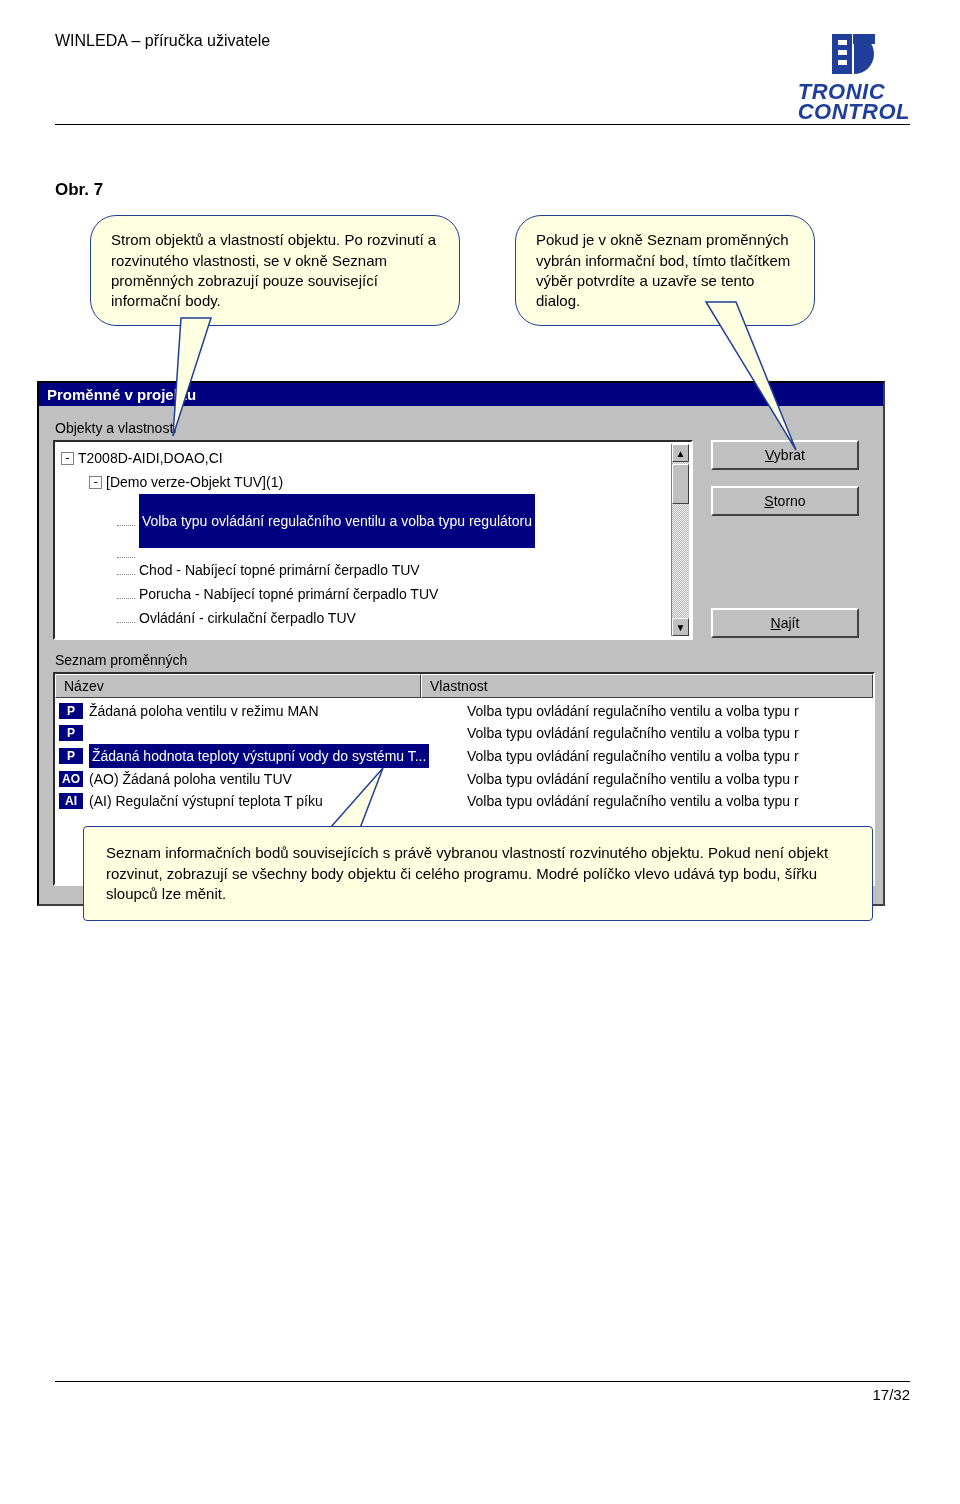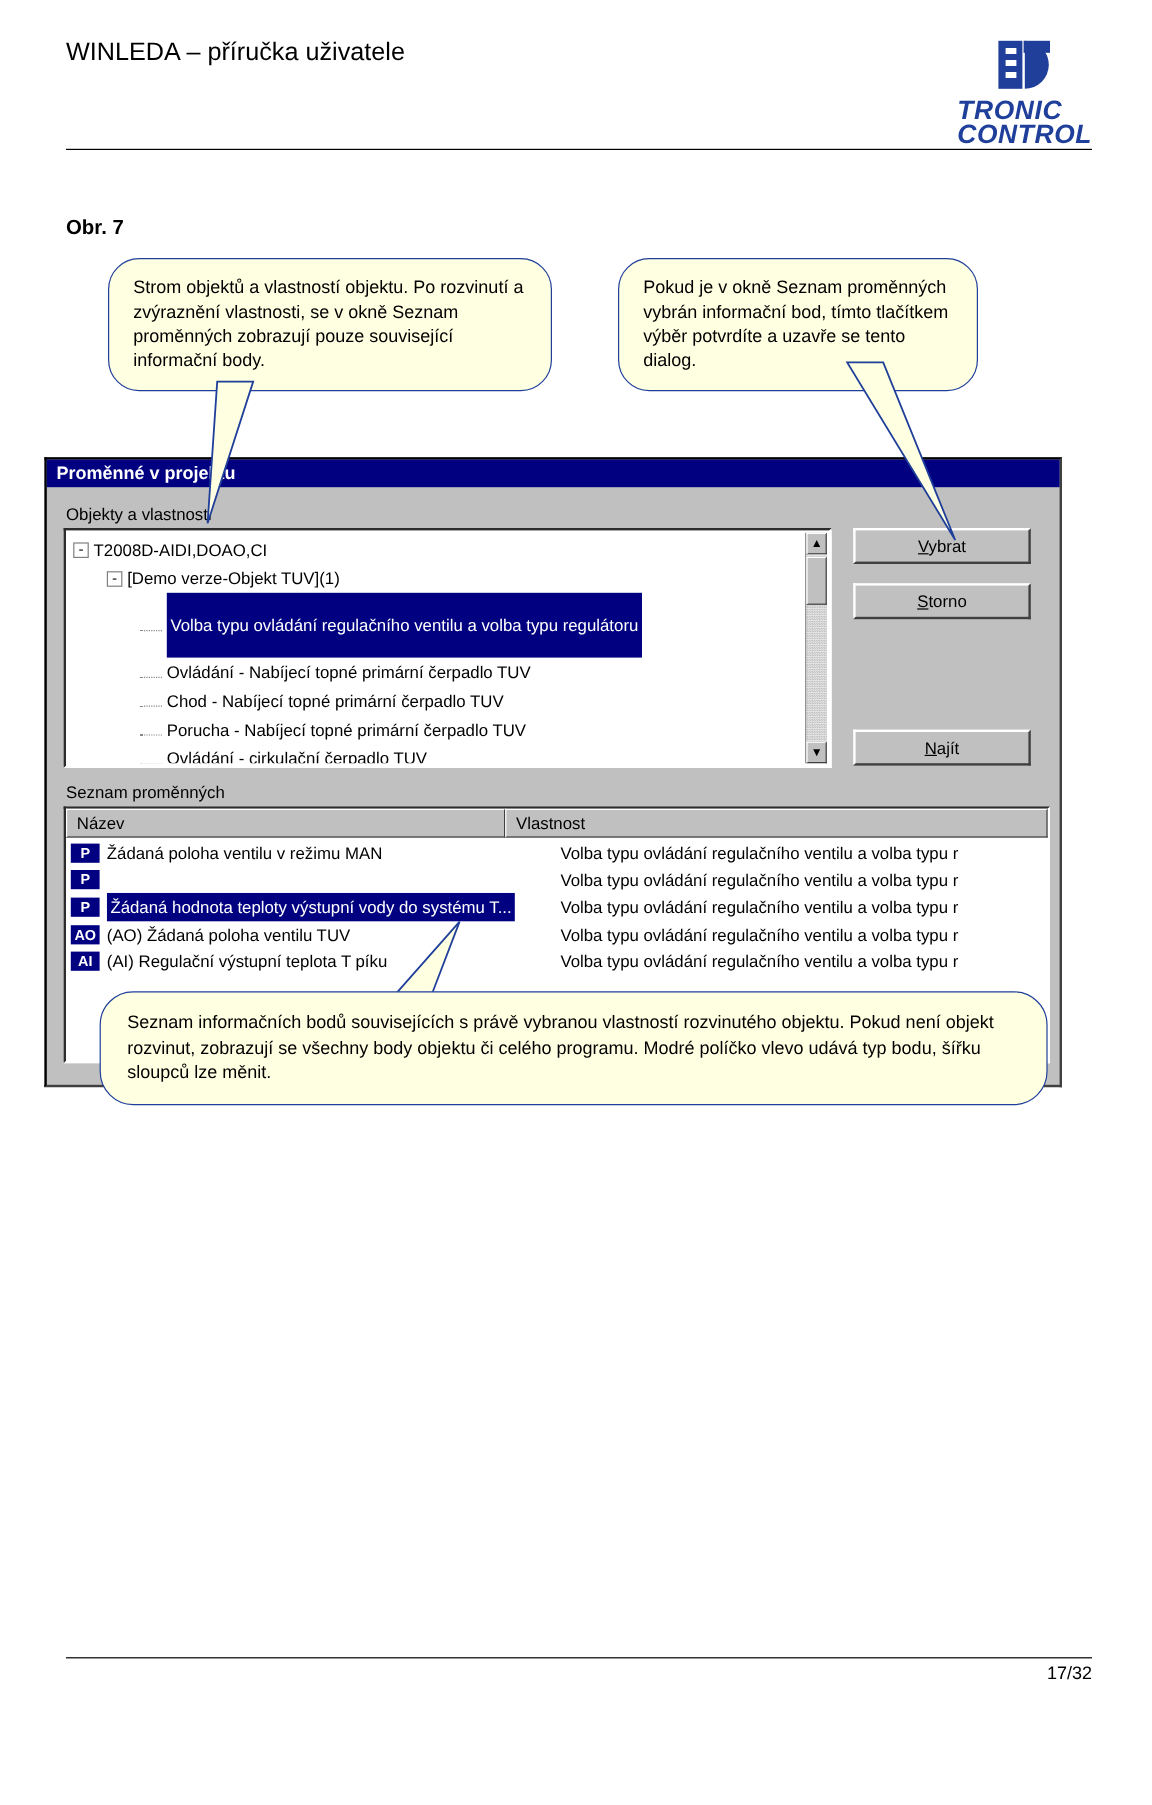--- a/index.html
+++ b/index.html
@@ -14,21 +14,21 @@
     position: relative;
   }
   .header {
     display: flex;
     justify-content: space-between;
     align-items: flex-start;
     border-bottom: 1px solid #000;
     padding-bottom: 0;
   }
   .header-title {
-    font-size: 21px;
+    font-size: 16px;
     padding-top: 2px;
   }
   .logo {
     display: flex;
     align-items: center;
     gap: 4px;
     padding-bottom: 2px;
     flex-direction: column;
   }
   .logo-mark {
@@ -234,21 +234,21 @@
   .callout-bottom-wrap {
     position: relative;
     margin-top: -80px;
     margin-left: 28px;
     z-index: 5;
   }
   .callout.bottom {
     width: 790px;
     background: #ffffe1;
     border: 1.5px solid #1f3f9a;
-    border-radius: 28px;
+    border-radius: 4px;
     padding: 16px 22px;
     font-size: 15px;
     line-height: 1.35;
   }
 
   .footer {
     display: flex;
     justify-content: flex-end;
     border-top: 1px solid #000;
     margin-top: 460px;
@@ -277,21 +277,21 @@
         <span>TRONIC</span>
         <span>CONTROL</span>
       </div>
     </div>
   </div>
 
   <div class="figure-label">Obr. 7</div>
 
   <div class="callouts-row">
     <div class="callout left">
-      <span>Strom objektů a vlastností objektu. Po rozvinutí a zvýraznění  vlastnosti, se v okně Seznam proměnných zobrazují pouze související informační body.</span>
+      <span>Strom objektů a vlastností objektu. Po rozvinutí a rozvinutého  vlastnosti, se v okně Seznam proměnných zobrazují pouze související informační body.</span>
       <svg class="pointer-svg" style="left:80px; top:102px;" width="120" height="120">
         <polygon points="10,0 40,0 2,118" fill="#ffffe1" stroke="#1f3f9a" stroke-width="1.5"></polygon>
       </svg>
     </div>
     <div class="callout right">
       <span>Pokud je v okně Seznam proměnných vybrán informační bod, tímto tlačítkem výběr potvrdíte a uzavře se tento dialog.</span>
       <svg class="pointer-svg" style="left:190px; top:86px;" width="120" height="150">
         <polygon points="0,0 30,0 90,148" fill="#ffffe1" stroke="#1f3f9a" stroke-width="1.5"></polygon>
       </svg>
     </div>
@@ -316,21 +316,20 @@
                 <span>[Demo verze-Objekt TUV](1)</span>
               </div>
               <div class="tree-line">
                 <span class="tree-ind" style="width: 56px;"></span>
                 <span class="dotleader"></span>
                 <span class="sel">Volba typu ovládání regulačního ventilu a volba typu regulátoru</span>
               </div>
               <div class="tree-line">
                 <span class="tree-ind" style="width: 56px;"></span>
                 <span class="dotleader"></span>
-                <span>Ovládání - Nabíjecí topné primární čerpadlo TUV</span>
               </div>
               <div class="tree-line">
                 <span class="tree-ind" style="width: 56px;"></span>
                 <span class="dotleader"></span>
                 <span>Chod - Nabíjecí topné primární čerpadlo TUV</span>
               </div>
               <div class="tree-line">
                 <span class="tree-ind" style="width: 56px;"></span>
                 <span class="dotleader"></span>
                 <span>Porucha - Nabíjecí topné primární čerpadlo TUV</span>

